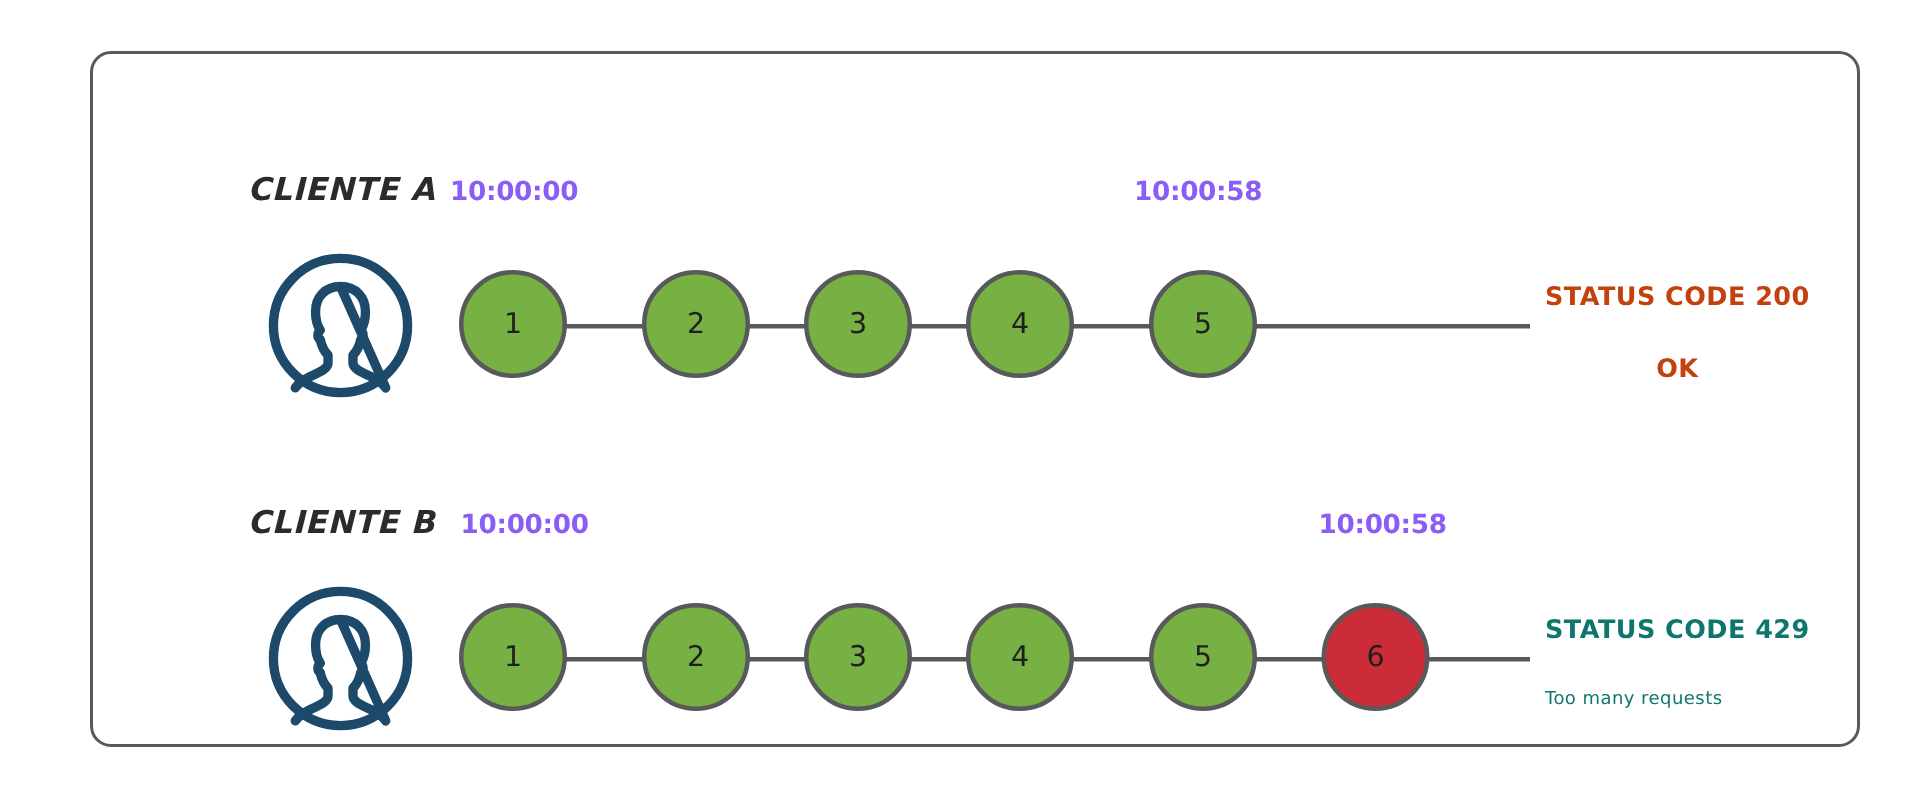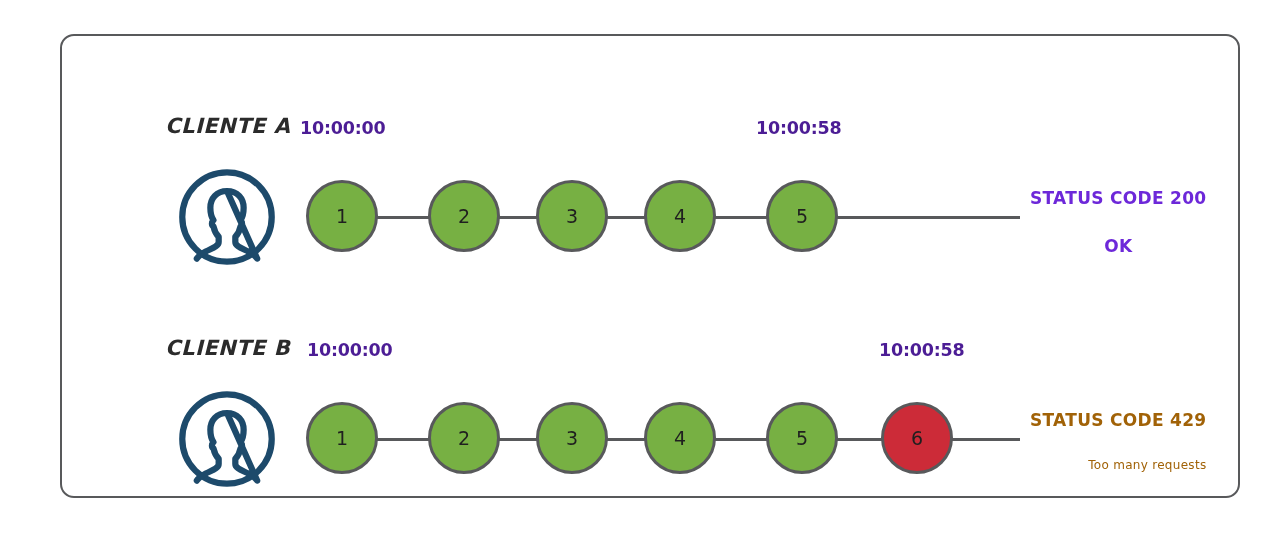--- a/index.html
+++ b/index.html
@@ -61,21 +61,21 @@
     height: 104px;
   }
   .avatar svg { display: block; width: 104px; height: 104px; }
 
   
   .timestamp {
     position: absolute;
     font-family: "DejaVu Sans", sans-serif;
     font-size: 17.5px;
     font-weight: bold;
-    color: #4c1d95;
+    color: #8b5cf6;
     white-space: nowrap;
     letter-spacing: -0.2px;
   }
 
   
   .chain-line {
     position: absolute;
     height: 3px;
     background: #58595b;
     top: 180px;
@@ -113,23 +113,23 @@
     font-weight: 600;
     letter-spacing: 0.3px;
   }
   .status .line2 {
     display: block;
     font-size: 17px;
     font-weight: 600;
     letter-spacing: 0.3px;
     margin-top: 28px;
   }
-  .status.ok   { color: #6d28d9; }
+  .status.ok   { color: #c2410c; }
   .status.ok .line2 { text-align: center; }
-  .status.fail { color: #a16207; text-align: right; }
+  .status.fail { color: #0f766e; }
   .status.fail .line2 { font-size: 12px; font-weight: 500; }
 </style>
 </head>
 <body>
 
 <div id="frame">
 
   <div class="row" id="row-a">
 
     <div class="client-label">CLIENTE A</div>

